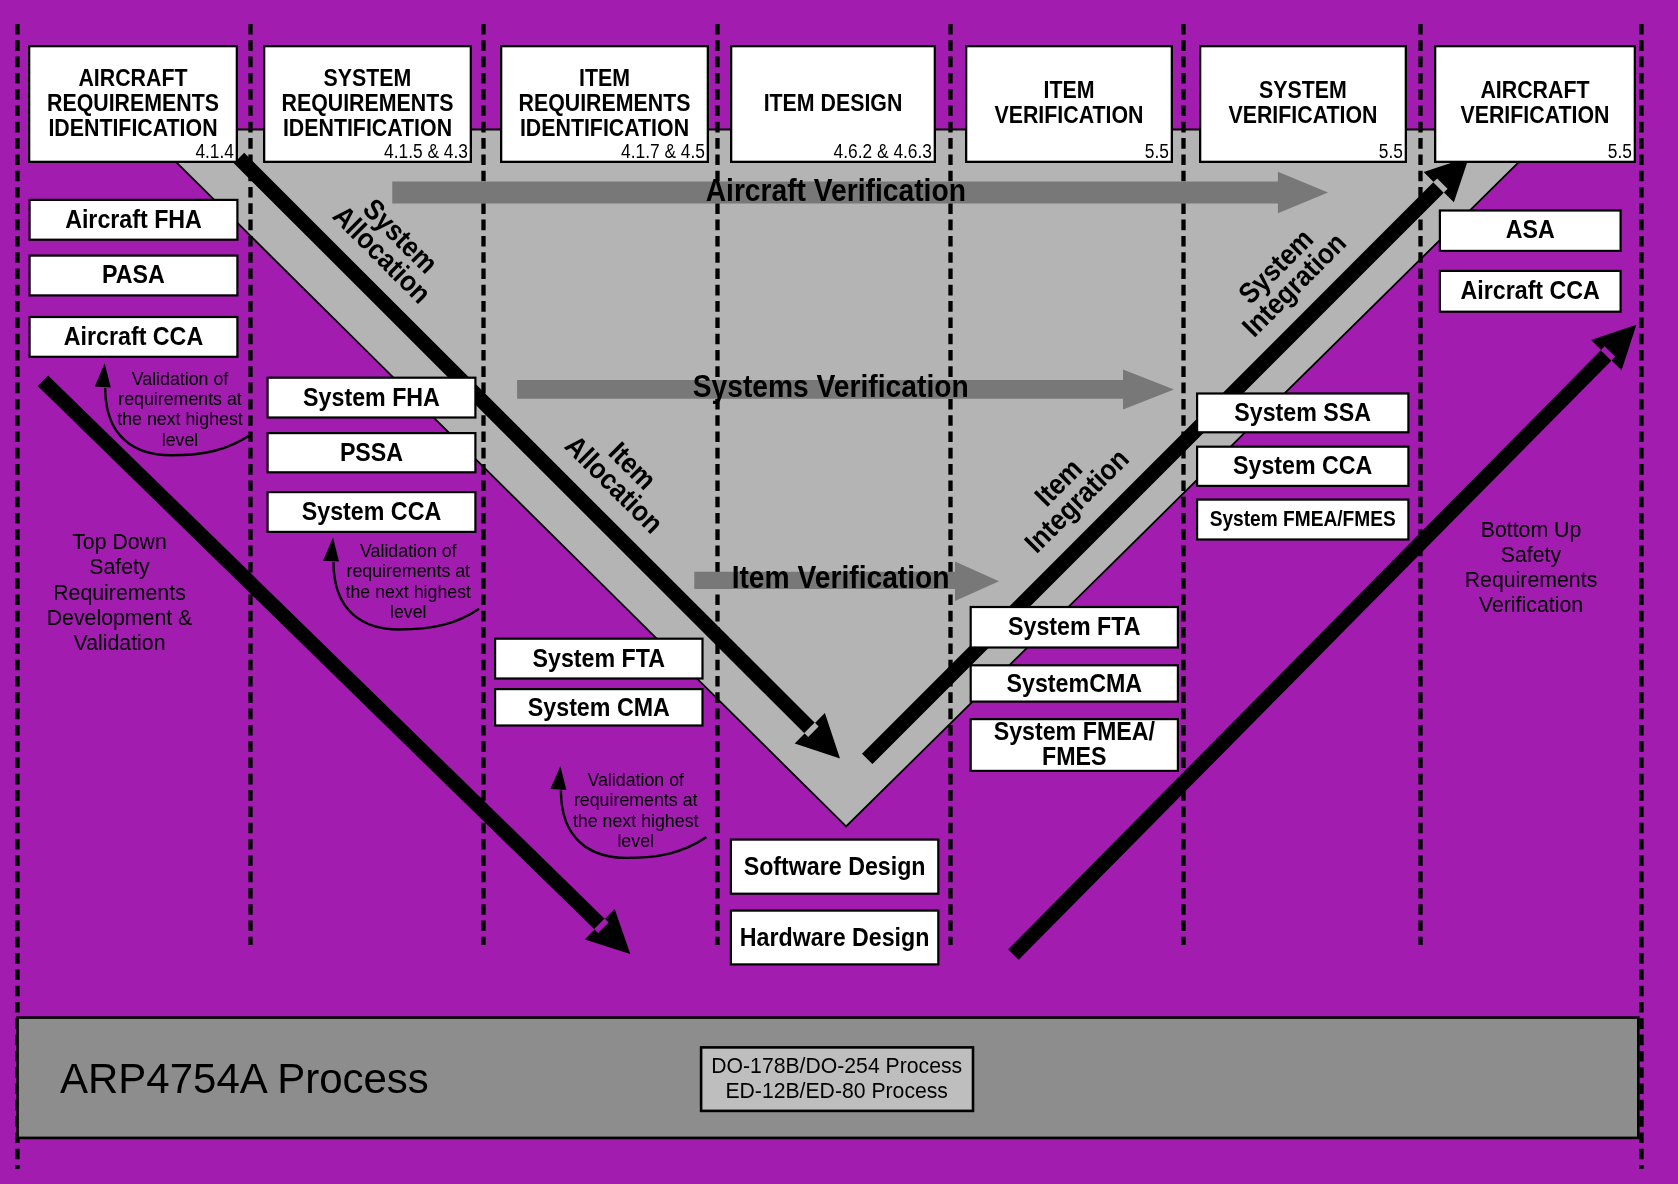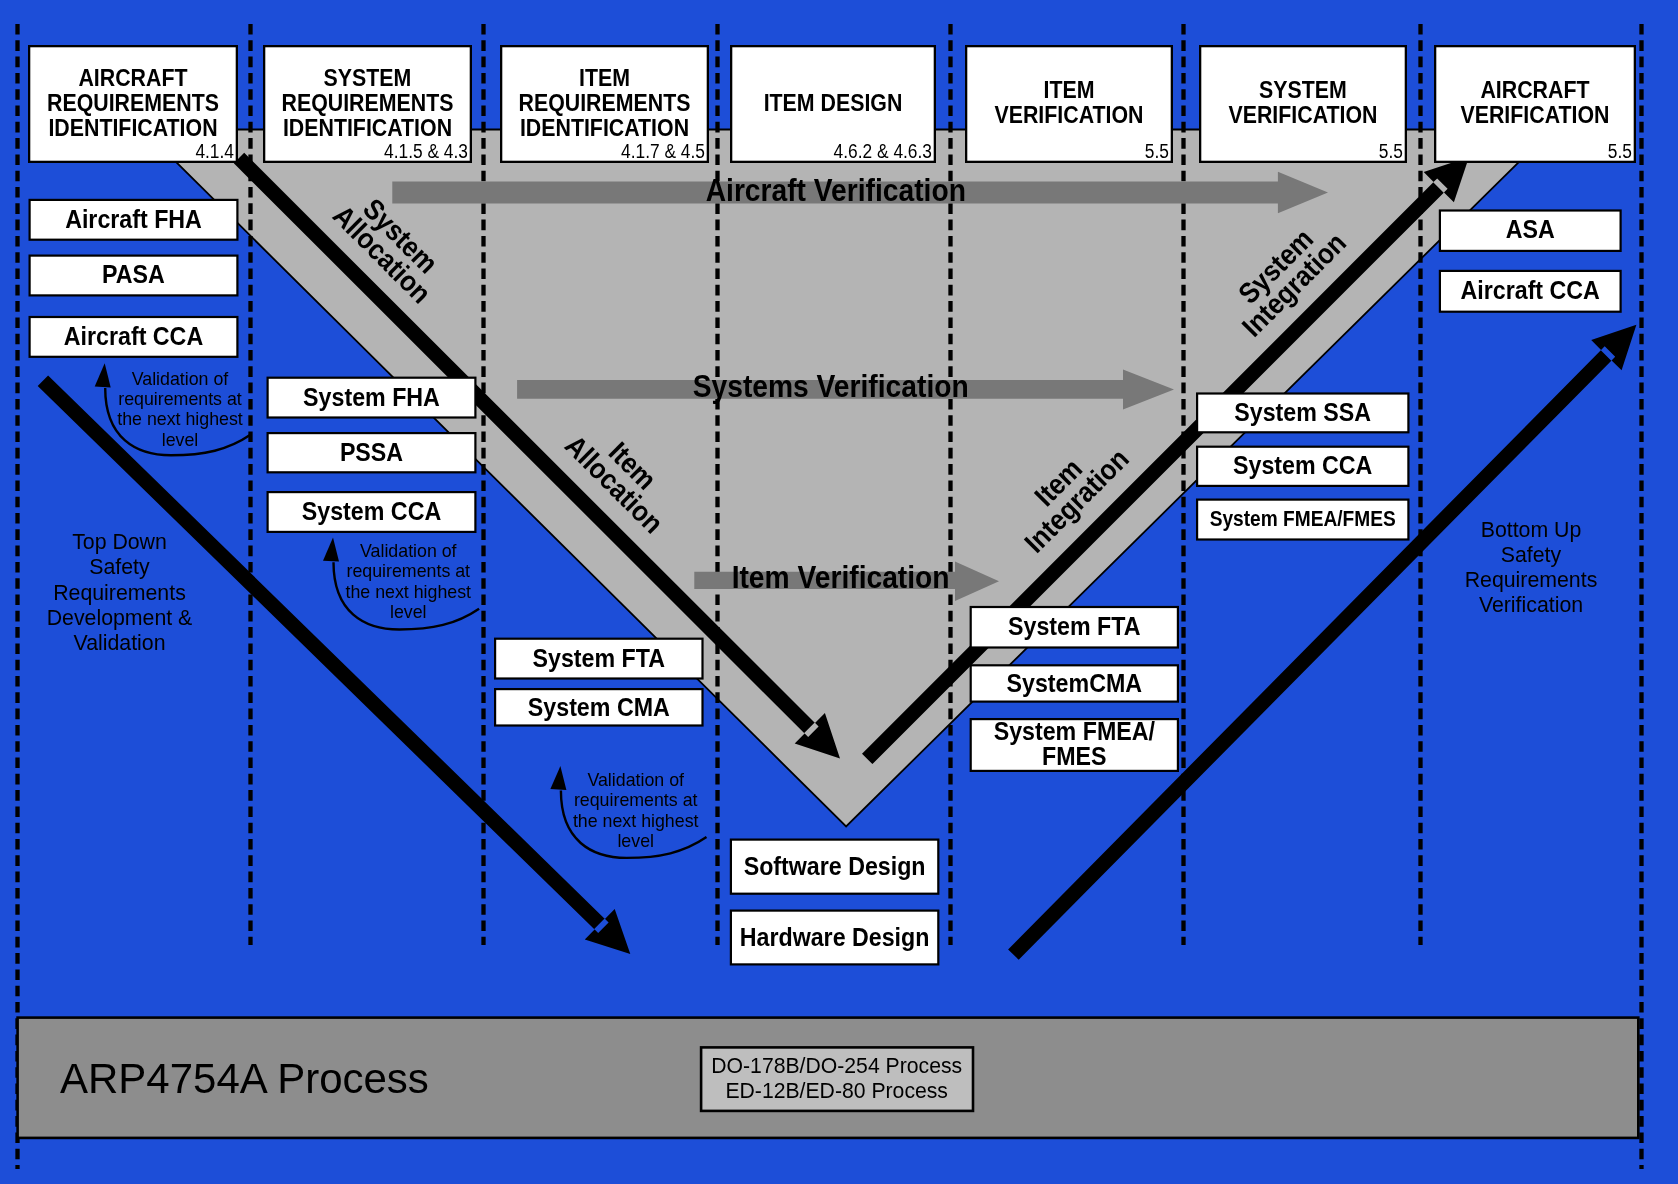--- a/index.html
+++ b/index.html
@@ -1,18 +1,18 @@
 <!DOCTYPE html>
 <html><head>
 <meta charset="utf-8">
 <style>
   html,body{margin:0;padding:0;background:#ffffff;}
   body{width:1678px;height:1184px;overflow:hidden;
        font-family:"Liberation Sans",sans-serif;}
-  #stage{position:relative;width:1678px;height:1184px;background:#1d4ed8;}
+  #stage{position:relative;width:1678px;height:1184px;background:#a21caf;}
   svg#root{position:absolute;left:0;top:0;display:block;}
   text{font-family:"Liberation Sans",sans-serif;fill:#000;}
   .phase-box{fill:#ffffff;stroke:#000000;stroke-width:2.3;}
   .art-box{fill:#ffffff;stroke:#000000;stroke-width:2.2;}
   .divider{stroke:#000000;stroke-width:4.3;stroke-dasharray:10.6 5.7;fill:none;}
   .divider-inner{stroke:#000000;stroke-width:4.3;stroke-dasharray:10.6 5.7;fill:none;}
   .vfill{fill:#b4b4b4;stroke:#000000;stroke-width:1.8;stroke-linejoin:miter;}
   .flowarrow{fill:#787878;}
   .blackarrow{fill:#000000;}
   .callout{stroke:#000000;stroke-width:2.4;fill:none;}

